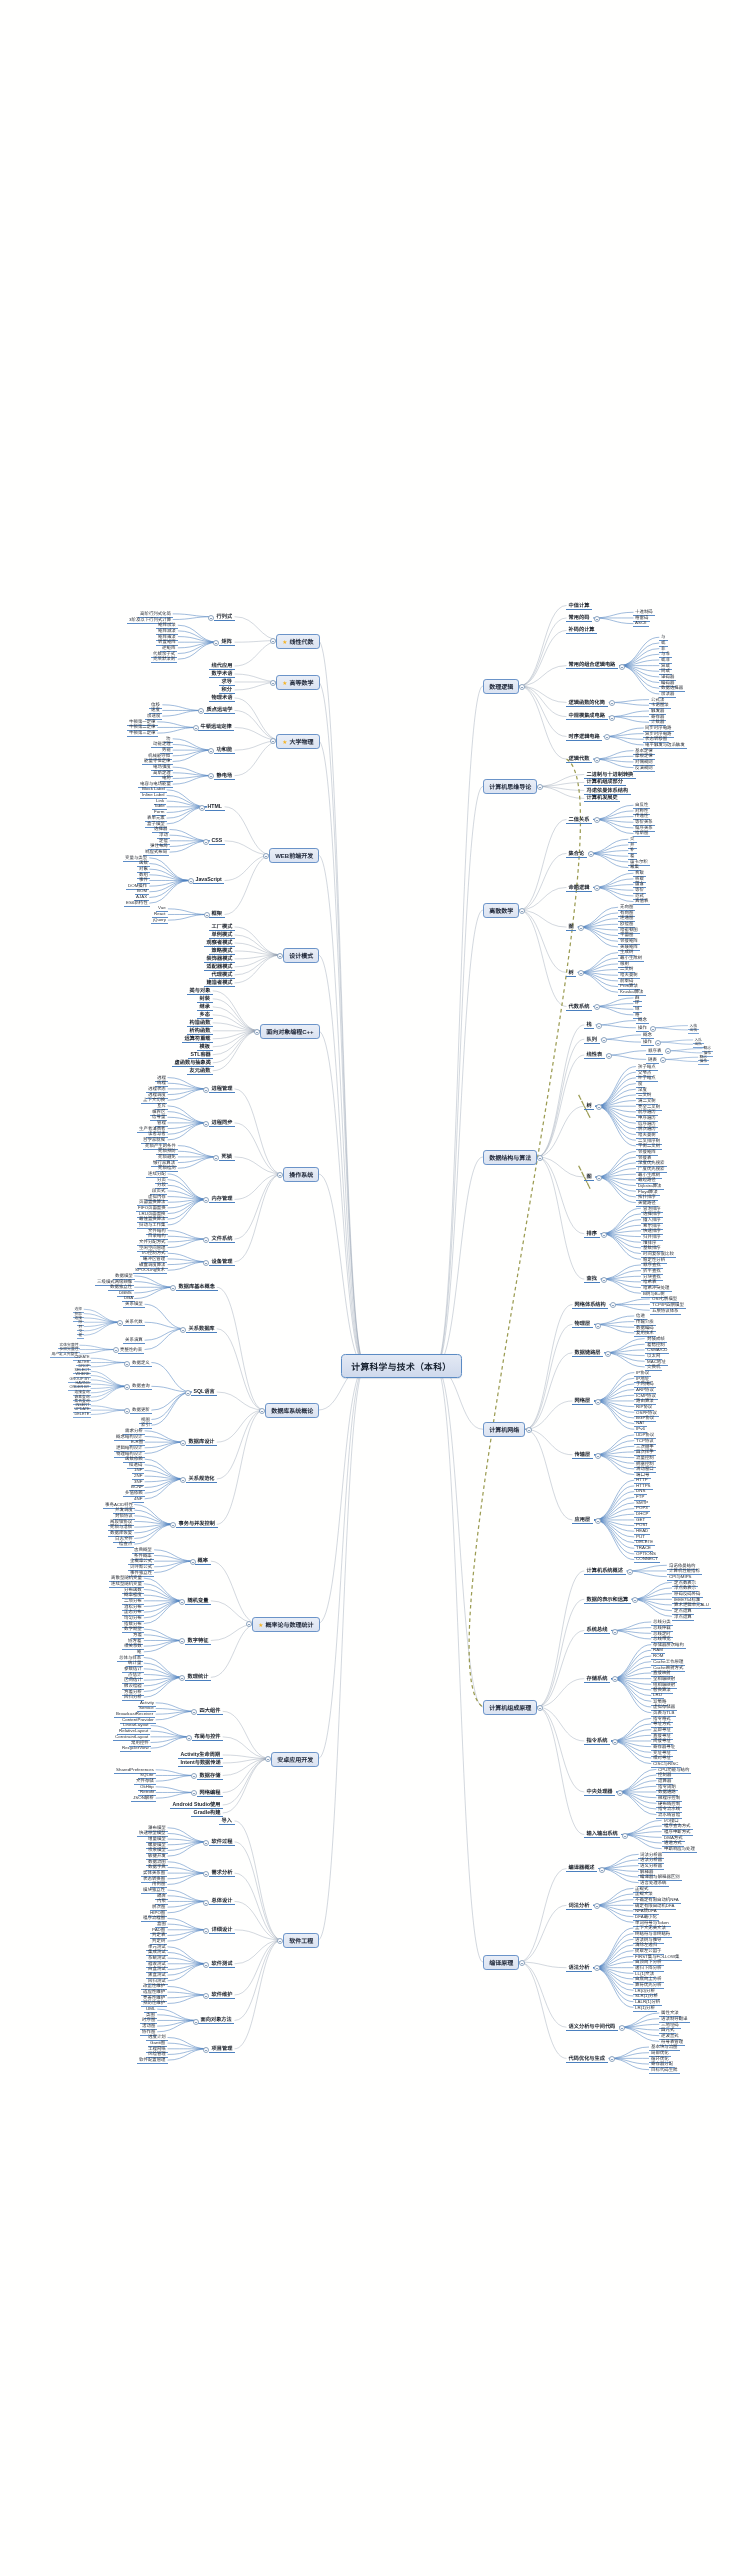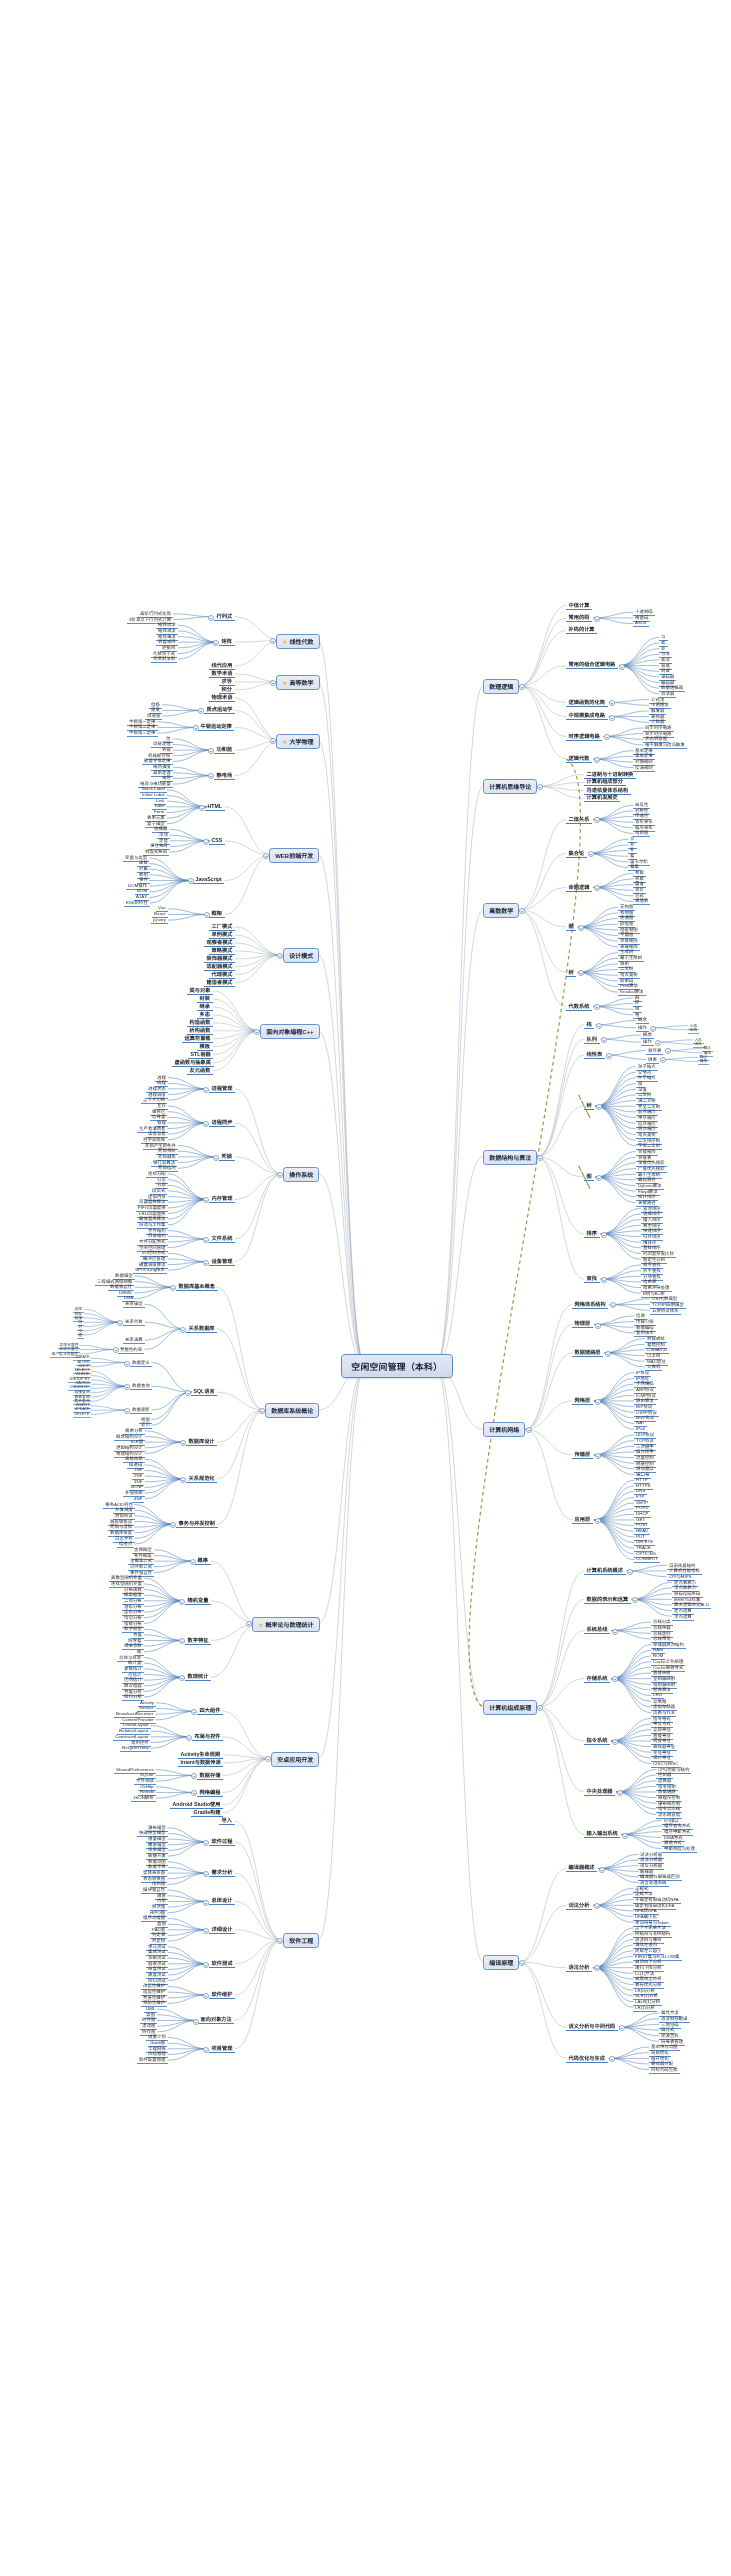--- a/index.html
+++ b/index.html
@@ -1421,16 +1421,16 @@
       <div class="node n-l3" style="font-size: 4.4px; top: 2016px; left: 140px;">时序图</div>
       <div class="node n-l3" style="font-size: 4.4px; top: 2022px; left: 140px;">活动图</div>
       <div class="node n-l3" style="font-size: 4.4px; top: 2028px; left: 140px;">协作图</div>
       <div class="node n-l2" style="font-size: 5.2px; top: 2044px; left: 209px;">项目管理</div>
       <div class="tog" style="left: 203px; top: 2047px;"></div>
       <div class="node n-l3" style="font-size: 4.4px; top: 2033px; left: 146px;">进度计划</div>
       <div class="node n-l3" style="font-size: 4.4px; top: 2039px; left: 148px;">Gantt图</div>
       <div class="node n-l3" style="font-size: 4.4px; top: 2045px; left: 146px;">工程网络</div>
       <div class="node n-l3" style="font-size: 4.4px; top: 2050px; left: 146px;">风险管理</div>
       <div class="node n-l3" style="font-size: 4.4px; top: 2056px; left: 137px;">软件配置管理</div>
-      <div class="node n-root" style="left: 341px; top: 1354px;">空闲空间管理（本科）</div>
+      <div class="node n-root" style="left: 341px; top: 1354px;">计算科学与技术（本科）</div>
     </div>
 </div>
 
 
 </body></html>

